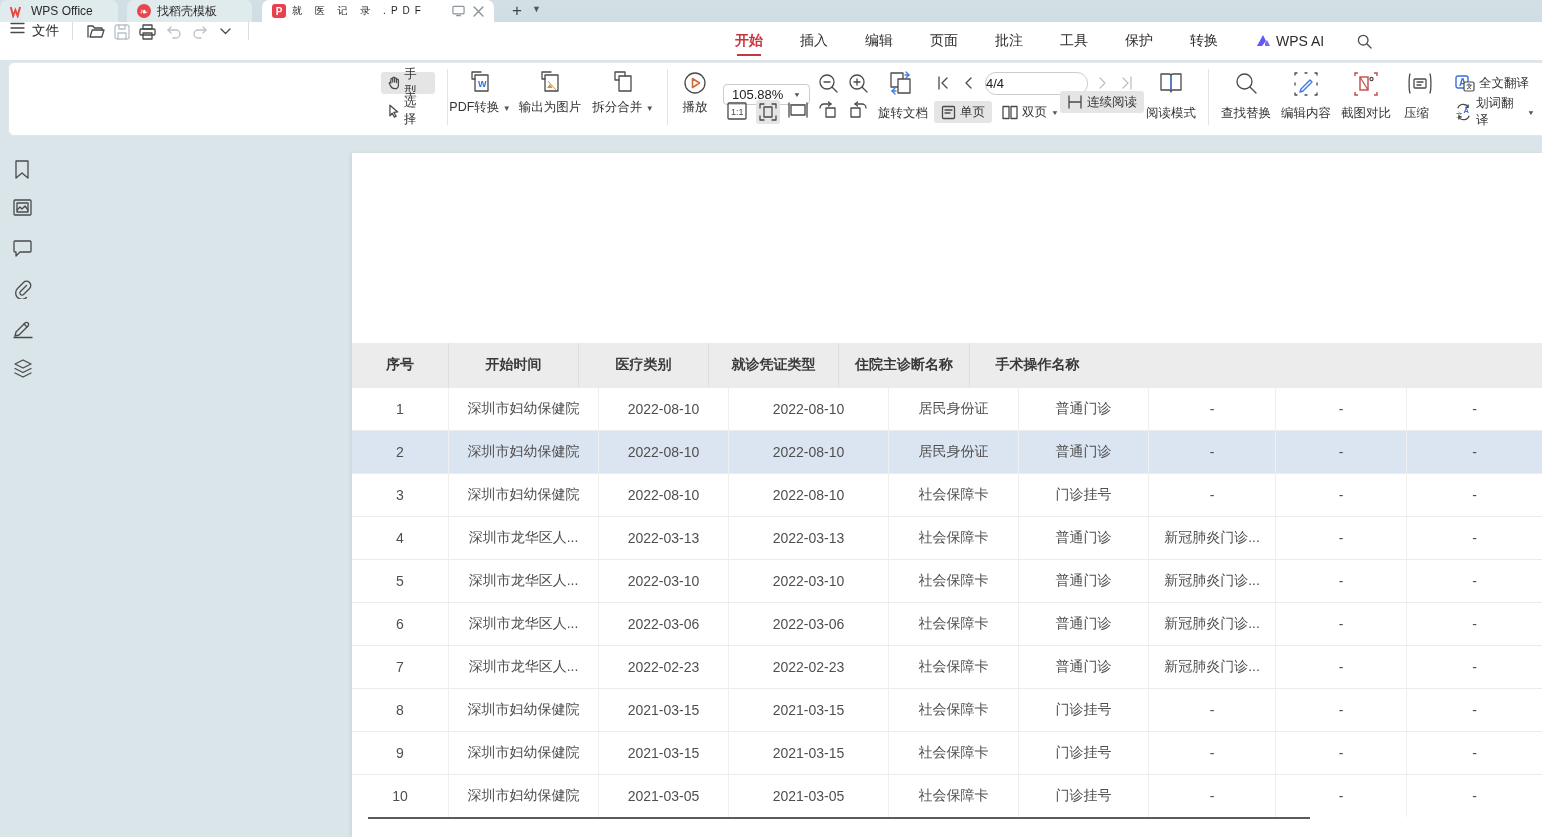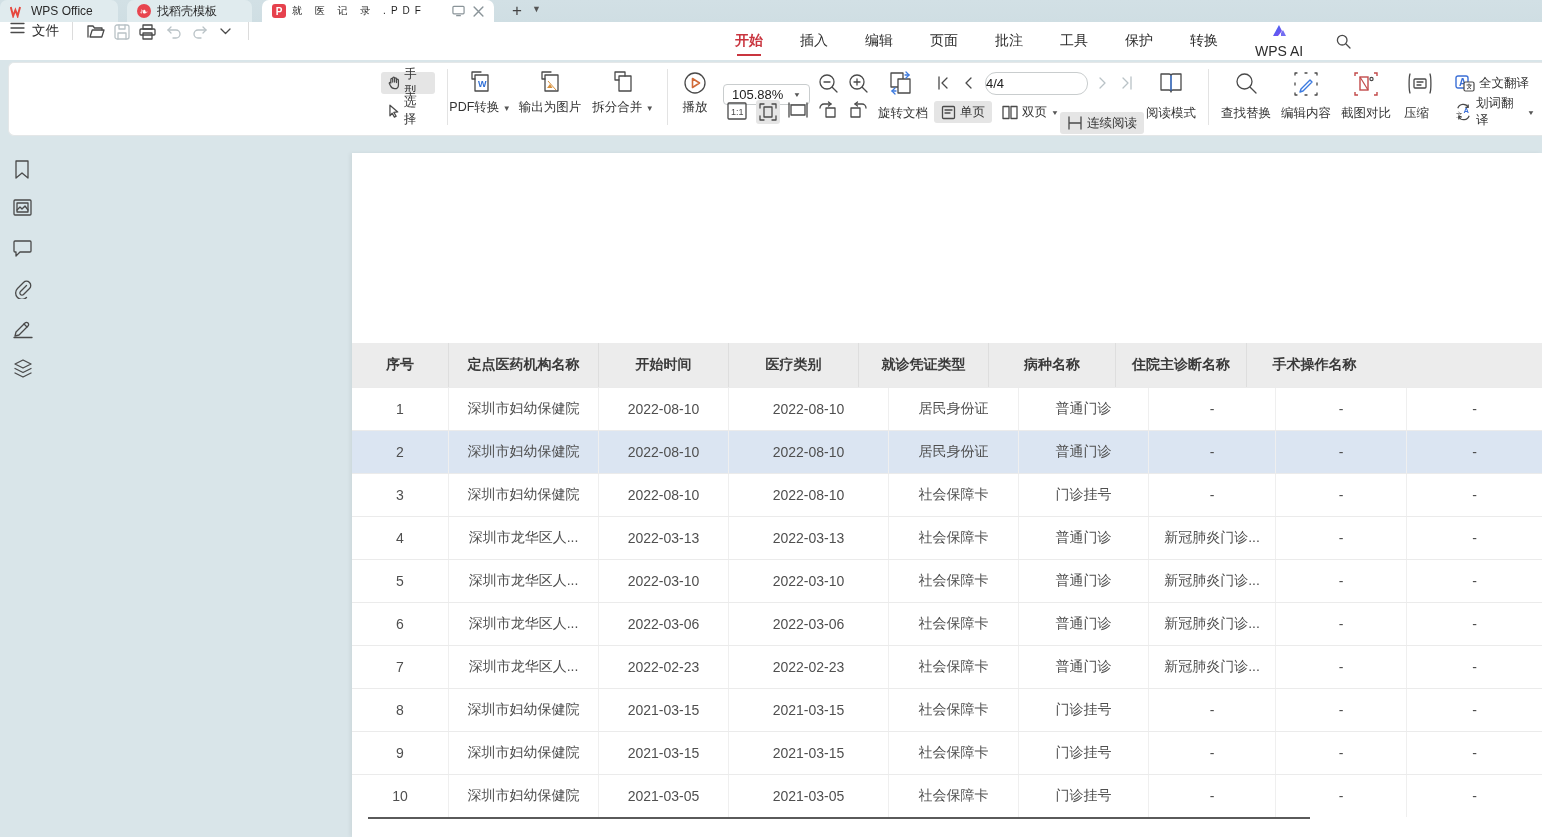--- a/index.html
+++ b/index.html
@@ -33,21 +33,21 @@
   .filegrp { position:absolute; left:10px; top:0; height:38px; display:flex;
     align-items:flex-start; gap:7px; font-size:13.5px; color:#2b2b2b; }
   .vdiv { width:1px; height:18px; background:#dcdcdc; margin:0 6px; }
   .qicon { width:19px; height:19px; display:flex; align-items:center; justify-content:center; }
   .menu { position:absolute; left:735px; top:0; height:38px; display:flex;
     align-items:center; gap:37px; font-size:14px; color:#2c2c2c; }
   .mitem { position:relative; height:38px; display:flex; align-items:center; cursor:default; }
   .mitem.active { color:#c9353f; font-weight:bold; }
   .mitem.active:after { content:""; position:absolute; left:2px; right:2px; bottom:4px;
     height:2px; background:#c9353f; }
-  .wpsai { display:flex; align-items:center; gap:5px; font-size:14px; color:#2c2c2c;flex-direction:column; }
+  .wpsai { display:flex; align-items:center; gap:5px; font-size:14px; color:#2c2c2c; }
 
   
   .toolbar { position:absolute; left:0; top:60px; width:100%; height:78px; background:#d9e5e9; }
   .toolpanel { position:absolute; left:8px; top:2px; right:0; height:74px; background:#fff;
     border:1px solid #e4e7e8; border-right:none; border-radius:6px 0 0 6px; }
   .tb { position:absolute; font-size:12.5px; color:#333; }
   .pill { background:#e5e5e5; border-radius:3px; }
   .smallbtn { display:flex; align-items:center; gap:4px; padding:2px 7px; height:22px; }
   .bigbtn { display:flex; flex-direction:column; align-items:center; gap:3px; }
   .bigbtn .lbl { font-size:12.5px; color:#333; white-space:nowrap; }
@@ -339,21 +339,21 @@
       <span>单页</span>
     </div>
     <div class="tb smallbtn" style="left:995px;top:41px">
       <svg width="16" height="15" viewBox="0 0 16 15" class="st">
         <rect x="1" y="1.5" width="6" height="12"></rect>
           <rect x="9" y="1.5" width="6" height="12"></rect>
       </svg>
       <span>双页</span> 
         <span class="chev">▼</span>
     </div>
-    <div class="tb pill smallbtn" style="left:1060px;top:52px">
+    <div class="tb pill smallbtn" style="left:1060px;top:31px">
       <svg width="16" height="14" viewBox="0 0 16 14" class="st">
         <path d="M2 1v12M14 1v12M2 7h12"></path>
       </svg>
       <span>连续阅读</span>
     </div>
     <div class="tb ticon" style="left:1158px;top:11px">
       <svg width="26" height="24" viewBox="0 0 26 24" class="st">
         <path d="M3 3h8a2 2 0 0 1 2 2v16a2 2 0 0 0-2-2H3zM23 3h-8a2 2 0 0 0-2 2v16a2 2 0 0 1 2-2h8z"></path>
         <path d="M13 5v14" stroke="#3b7ae0"></path>
       </svg>
@@ -461,25 +461,23 @@
             <path d="M10 1l8 4-8 4-8-4z"></path>
             <path d="M2 9.5l8 4 8-4M2 14l8 4 8-4"></path>
           </svg>
       </div>
     </div>
 
     <div class="page">
       <div class="rtable">
           <div class="trow thead">
             <span class="cell c0">序号</span>
-            <span class="cell c1">定点医药机构名称</span>
             <span class="cell c2">开始时间</span>
             <span class="cell c5">医疗类别</span>
             <span class="cell c4">就诊凭证类型</span>
-            <span class="cell c6">病种名称</span>
             <span class="cell c7">住院主诊断名称</span>
             <span class="cell c8">手术操作名称</span>
           </div>
           <div class="trow tbody-row">
             <span class="cell c0">1</span>
             <span class="cell c1">深圳市妇幼保健院</span>
             <span class="cell c2">2022-08-10</span>
             <span class="cell c3">2022-08-10</span>
             <span class="cell c4">居民身份证</span>
             <span class="cell c5">普通门诊</span>

